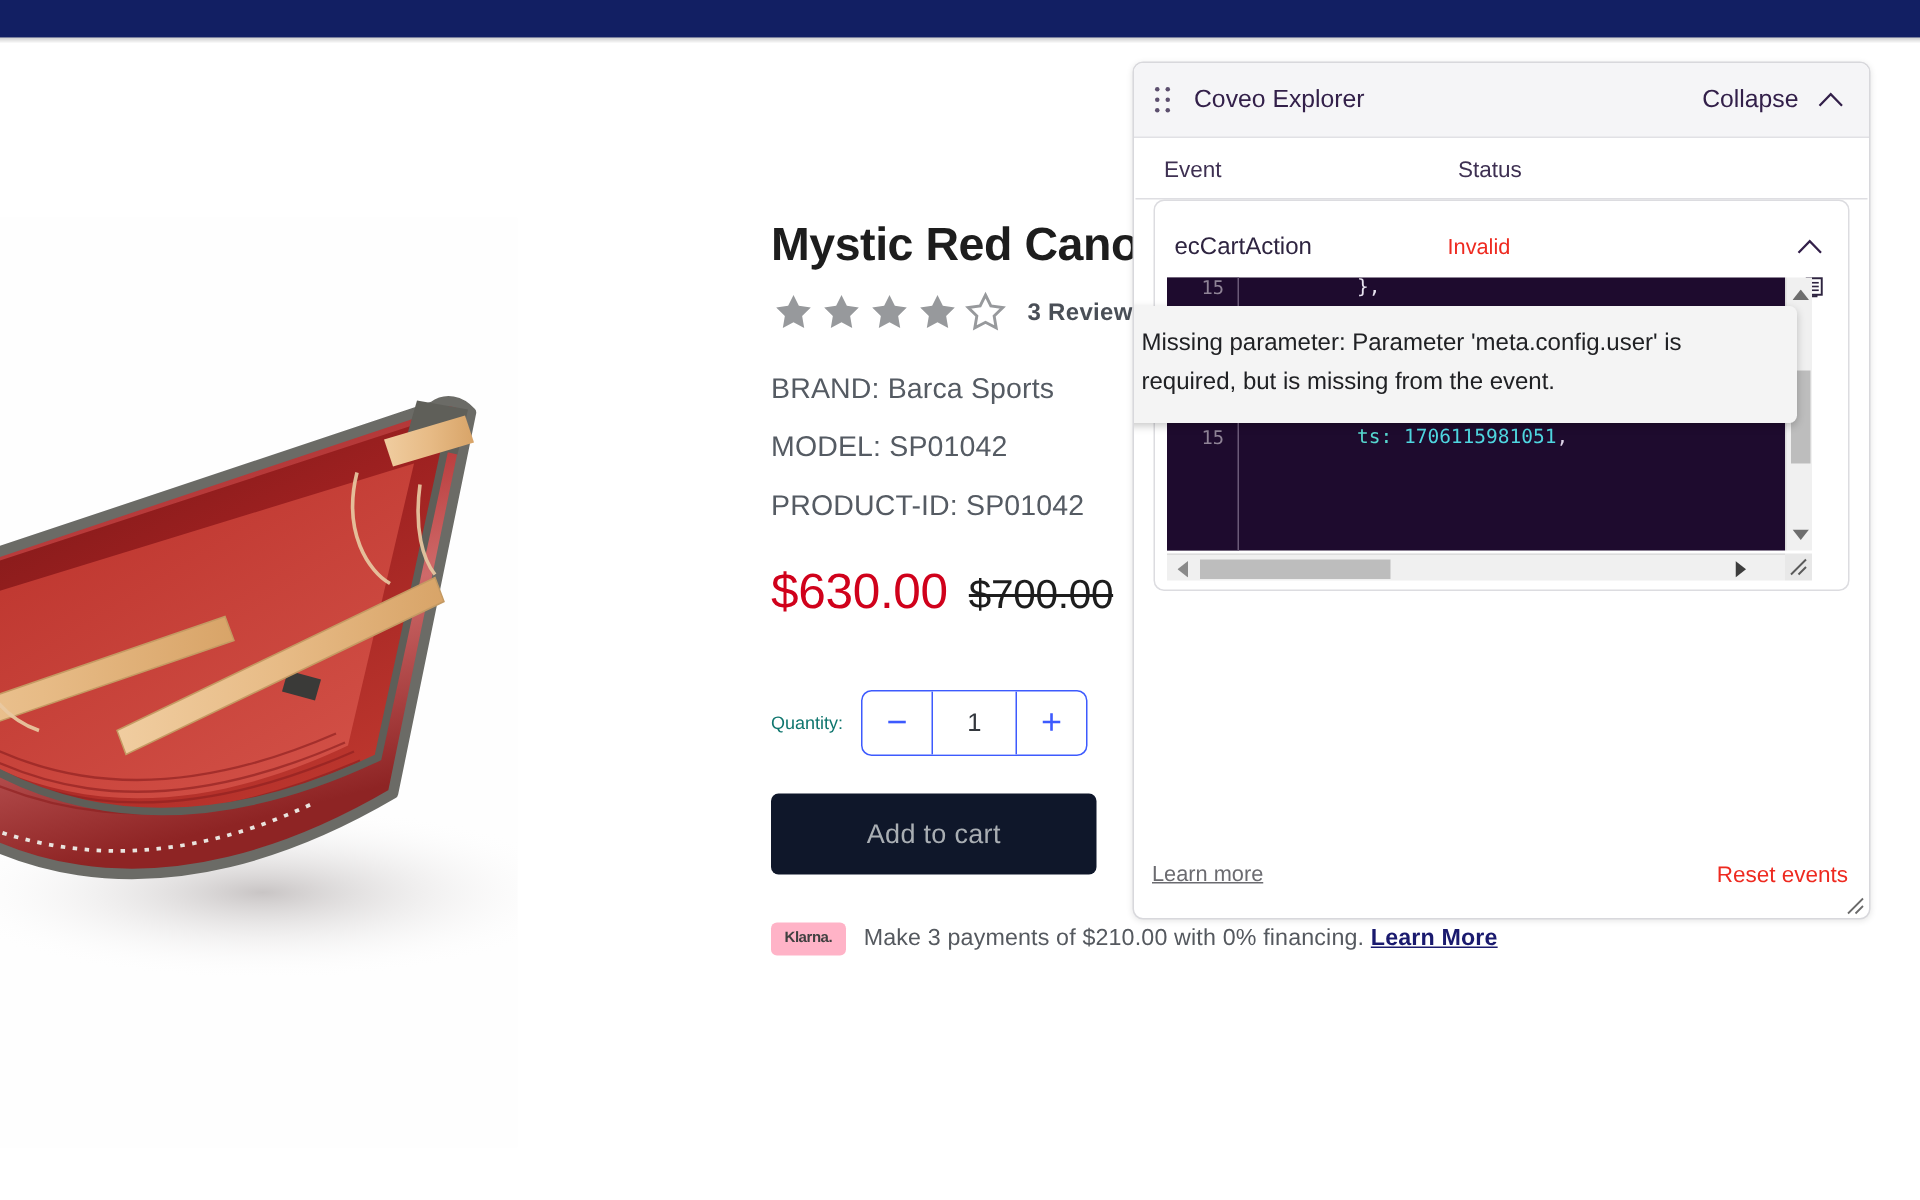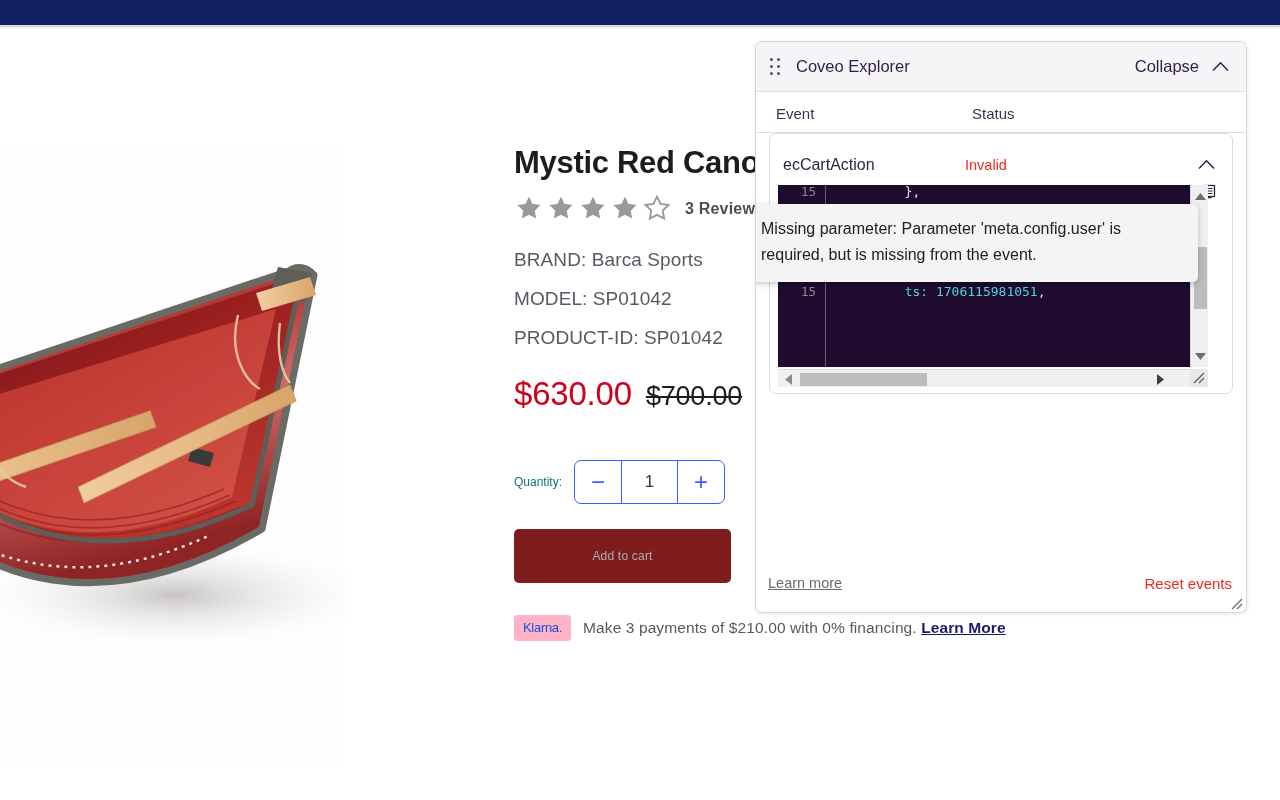--- a/index.html
+++ b/index.html
@@ -69,29 +69,29 @@
   }
   #step-minus { border-right: 1px solid #3d5afe; }
   #step-plus { border-left: 1px solid #3d5afe; }
   #qty-value {
     width: 55px; display: flex; align-items: center; justify-content: center;
     font-size: 17px; color: #33373d; background: #fff;
   }
 
   #add-to-cart {
     margin-top: 25px; width: 217px; height: 54px;
-    background: #7f1d1d; border: none; border-radius: 5px;
-    color: #a9aeb3; font-size: 12px; font-family: inherit;
+    background: #0f172a; border: none; border-radius: 5px;
+    color: #a9aeb3; font-size: 18px; font-family: inherit;
     letter-spacing: .2px; cursor: default;
   }
 
   #klarna-row { margin-top: 32px; display: flex; align-items: center; gap: 12px; }
   #klarna-badge {
     background: #ffb3c7; border-radius: 4px; padding: 5px 9px 6px;
-    font-size: 13px; font-weight: 400; color: #1d4ed8; letter-spacing: -.3px;
+    font-size: 10px; font-weight: 700; color: #404040; letter-spacing: -.3px;
   }
   #klarna-text { font-size: 15.5px; color: #55595f; letter-spacing: .1px; }
   #klarna-link { color: #1a1a6e; font-weight: 700; text-decoration: underline; cursor: pointer; }
 
   
   #explorer-panel {
     position: absolute; left: 755px; top: 41px;
     width: 492px; height: 572px;
     background: #ffffff;
     border: 1px solid #d8d8dc;

